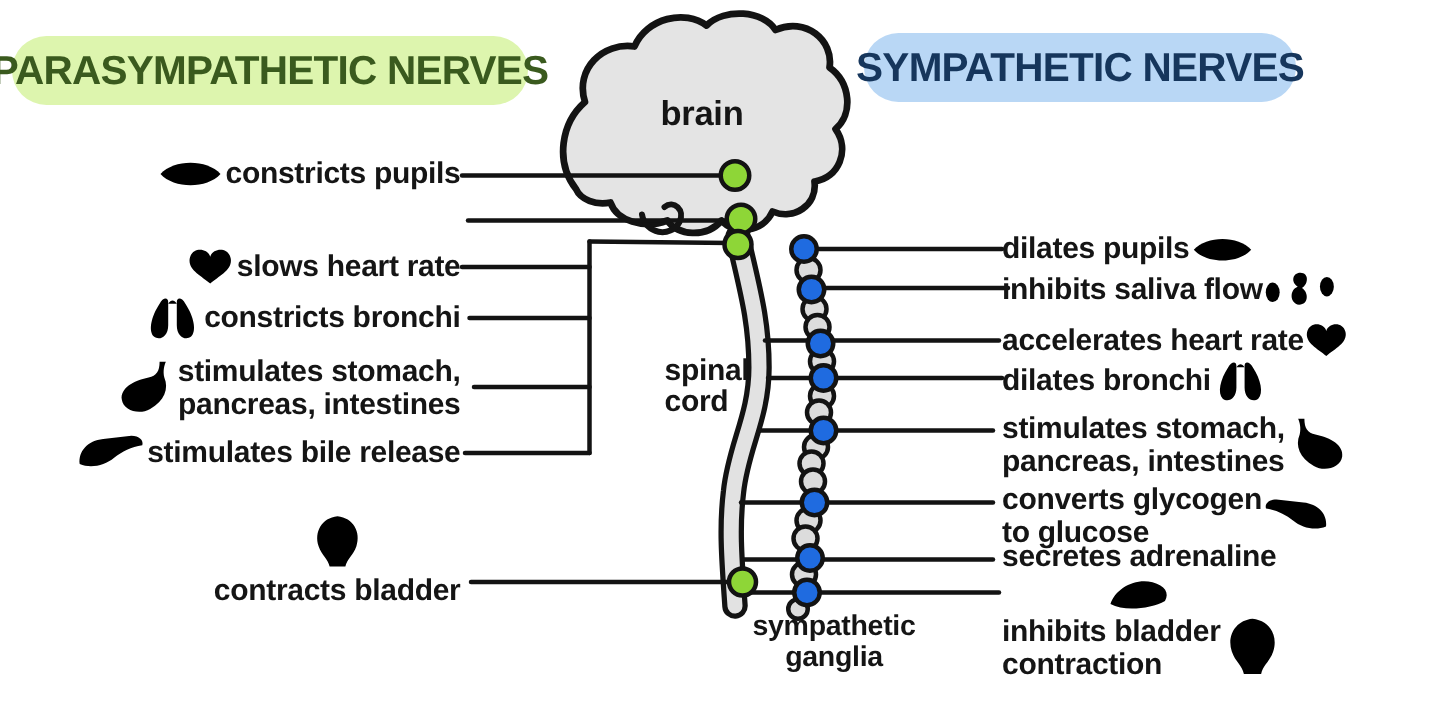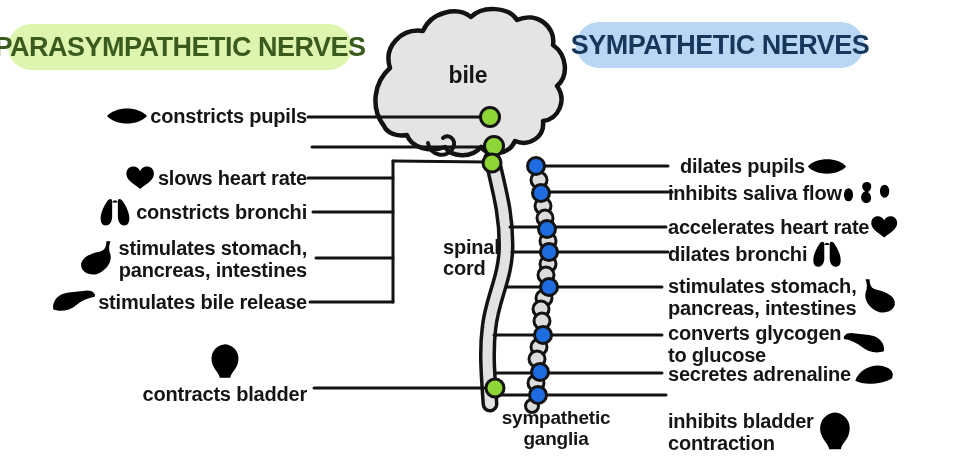--- a/index.html
+++ b/index.html
@@ -135,21 +135,21 @@
       <g id="sym-adrenal">
         <path d="M4,19 C7,9 20,2 31,5 C39,7 42,12 39,17 C30,22 13,24 4,19 Z"></path>
         <path d="M13,13 C17,8 24,8 28,12"></path>
       </g>
     </defs>
   </svg>
 
   <div class="pill" id="pill-left">PARASYMPATHETIC NERVES</div>
   <div class="pill" id="pill-right">SYMPATHETIC NERVES</div>
 
-  <div class="centerlabel" id="brain-label">bile</div>
+  <div class="centerlabel" id="brain-label">brain</div>
   <div class="centerlabel" id="spinal-label">
     <span>spinal</span><br>
     <span>cord</span>
   </div>
   <div class="centerlabel" id="ganglia-label">
     <span>sympathetic</span><br>
     <span>ganglia</span>
   </div>
 
   <div class="row leftside" style="top:102px;height:28px;">
@@ -185,21 +185,21 @@
       </svg>
     <span>stimulates bile release</span>
   </div>
   <div class="row leftside" style="top:366px;height:40px;flex-direction:column;">
     <svg class="icon" width="44" height="42" viewBox="0 0 34 40">
         <use href="#sym-bladder"></use>
       </svg>
     <span>contracts bladder</span>
   </div>
 
-  <div class="row rightside" style="top:152px;height:28px;margin-left:12px;">
+  <div class="row rightside" style="top:152px;height:28px;">
     <span>dilates pupils</span>
     <svg class="icon" width="44" height="25" viewBox="0 0 46 26">
         <use href="#sym-eye"></use>
       </svg>
   </div>
   <div class="row rightside" style="top:179px;height:28px;">
     <span>inhibits saliva flow</span>
     <svg class="icon" width="50" height="28" viewBox="0 0 54 30">
         <use href="#sym-saliva"></use>
       </svg>
@@ -227,21 +227,21 @@
   </div>
   <div class="row rightside" style="top:322px;height:44px;">
     <span class="stack l">
       <span>converts glycogen</span>
       <span>to glucose</span>
     </span>
     <svg class="icon" width="46" height="28" viewBox="0 0 46 26" style="transform:scaleX(-1);">
         <use href="#sym-liver"></use>
       </svg>
   </div>
-  <div class="row rightside" style="top:360px;height:28px;">
+  <div class="row rightside" style="top:360px;height:28px;flex-direction:column;">
     <span>secretes adrenaline</span>
     <svg class="icon" width="46" height="27" viewBox="0 0 44 26">
         <use href="#sym-adrenal"></use>
       </svg>
   </div>
   <div class="row rightside" style="top:409px;height:46px;">
     <span class="stack l">
       <span>inhibits bladder</span>
       <span>contraction</span>
     </span>

